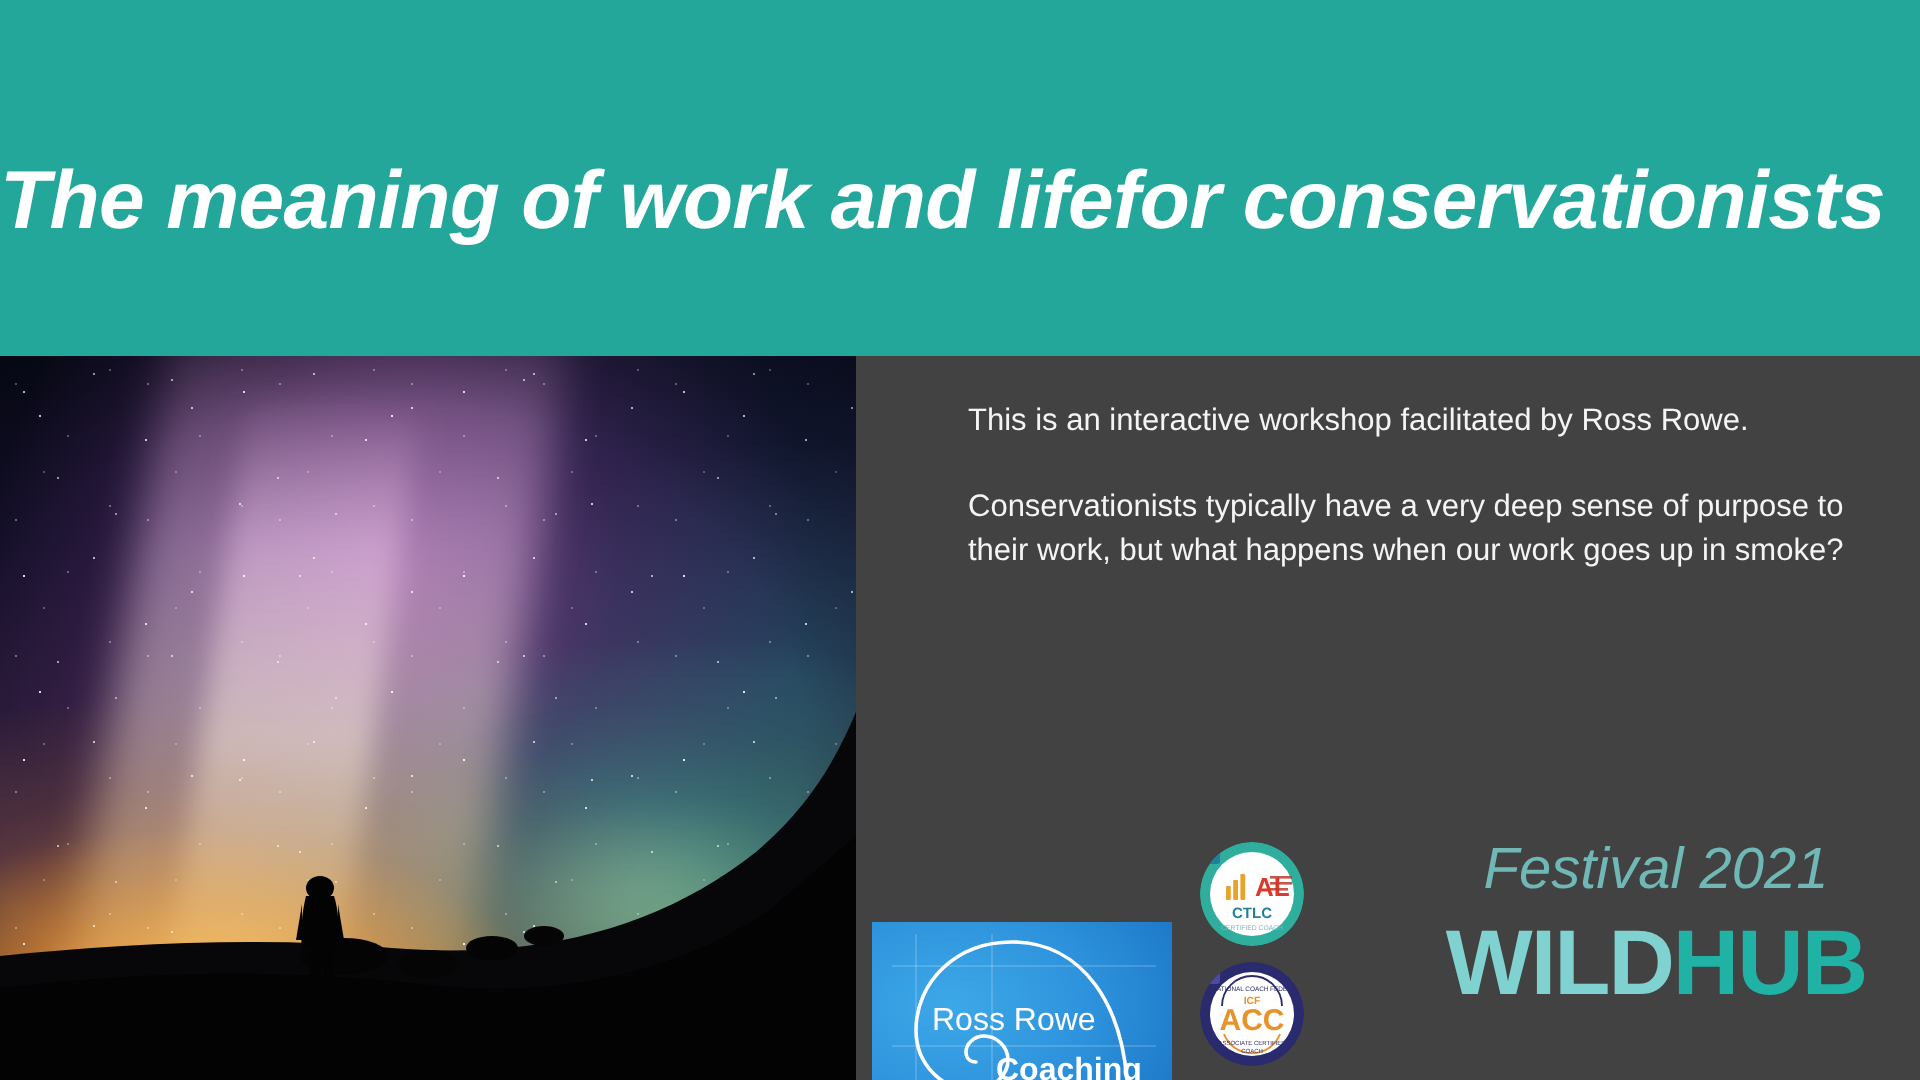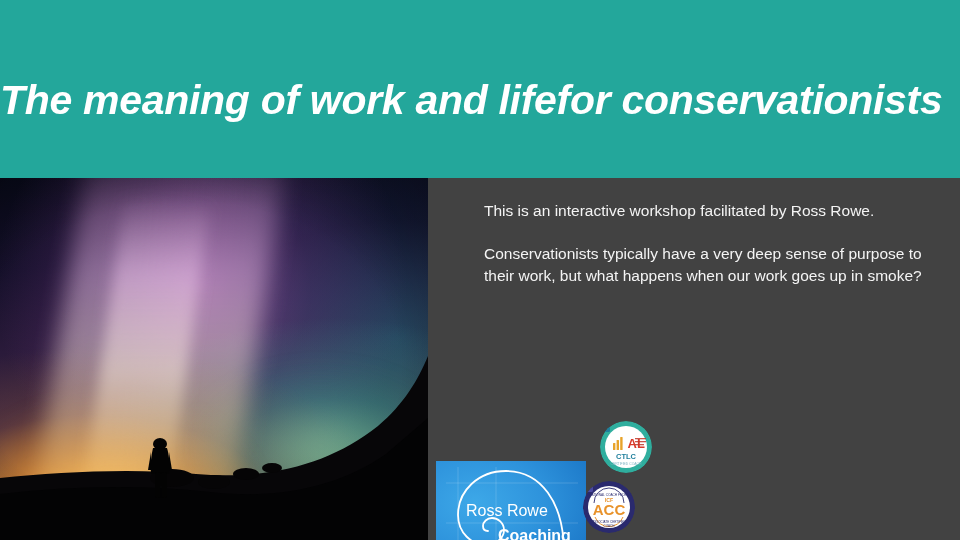--- a/index.html
+++ b/index.html
@@ -135,21 +135,21 @@
   .rr-svg { position:absolute; inset:0; width:100%; height:100%; }
   .rr-text {
     position:absolute; inset:0; color:#ffffff;
     font-size:16px; line-height:19px;
   }
   .rr-l1 { position:absolute; left:30px; top:40px; white-space:nowrap; }
   .rr-l2 { position:absolute; left:62px; top:65px; white-space:nowrap;font-weight:bold; }
 
   .badge { position:absolute; border-radius:50%; overflow:hidden; }
   .badge-ctlc { left:172px; top:243px; width:52px; height:52px; }
-  .badge-acc  { left:155px; top:303px; width:52px; height:52px; }
+  .badge-acc  { left:172px; top:303px; width:52px; height:52px; }
   .badge svg { display:block; width:100%; height:100%; }
 
   
   .brand { position:absolute; left:272px; top:240px; width:256px; }
   .festival {
     font-style:italic; font-weight:400;
     font-size:29px; line-height:34px; color:#6fb8b5;
     text-align:center; white-space:nowrap;
   }
   .wildhub {
@@ -263,16 +263,22 @@
           <path d="M11 22 A15 15 0 0 1 41 22" fill="none" stroke="#2a2a6e" stroke-width="0.9"></path>
           <text x="26" y="14.5" text-anchor="middle" font-family="'Liberation Sans',sans-serif" font-size="3.2" fill="#2a2a6e">INTERNATIONAL COACH FEDERATION</text>
           <text x="26" y="21" text-anchor="middle" font-family="'Liberation Sans',sans-serif" font-size="5.2" font-weight="700" fill="#e8922a">ICF</text>
           <text x="26" y="34" text-anchor="middle" font-family="'Liberation Sans',sans-serif" font-size="15" font-weight="700" fill="#e8922a">ACC</text>
           <path d="M12 36 A15 15 0 0 0 40 36" fill="none" stroke="#e8922a" stroke-width="1"></path>
           <text x="26" y="41.5" text-anchor="middle" font-family="'Liberation Sans',sans-serif" font-size="3" fill="#2a2a6e">ASSOCIATE CERTIFIED</text>
           <text x="26" y="45.5" text-anchor="middle" font-family="'Liberation Sans',sans-serif" font-size="3" fill="#2a2a6e">COACH</text>
         </svg>
       </div>
 
+      <div class="brand">
+        <div class="festival">Festival 2021</div>
+        <div class="wildhub">
+          <span class="wh-wild">WILD</span><span class="wh-hub">HUB</span>
+        </div>
+      </div>
 
     </div>
   </div>
 </div>
 
 </body></html>

